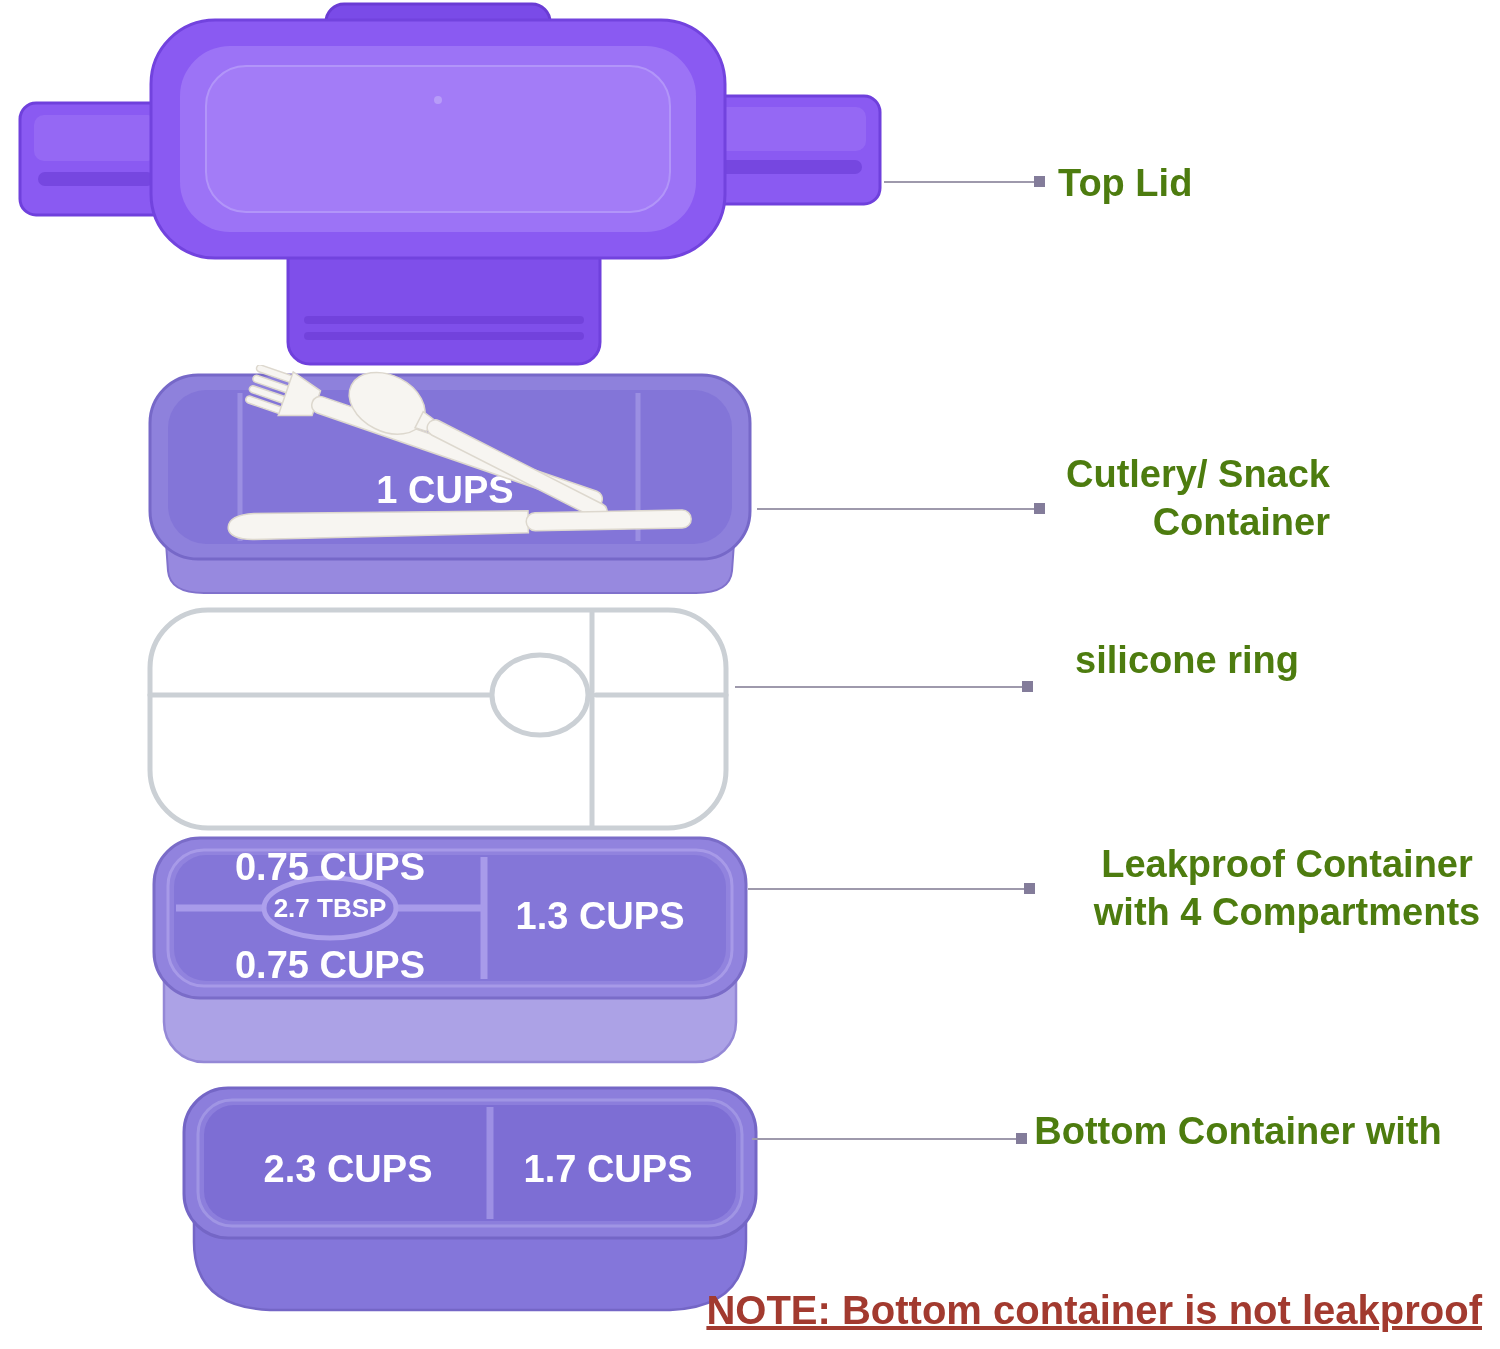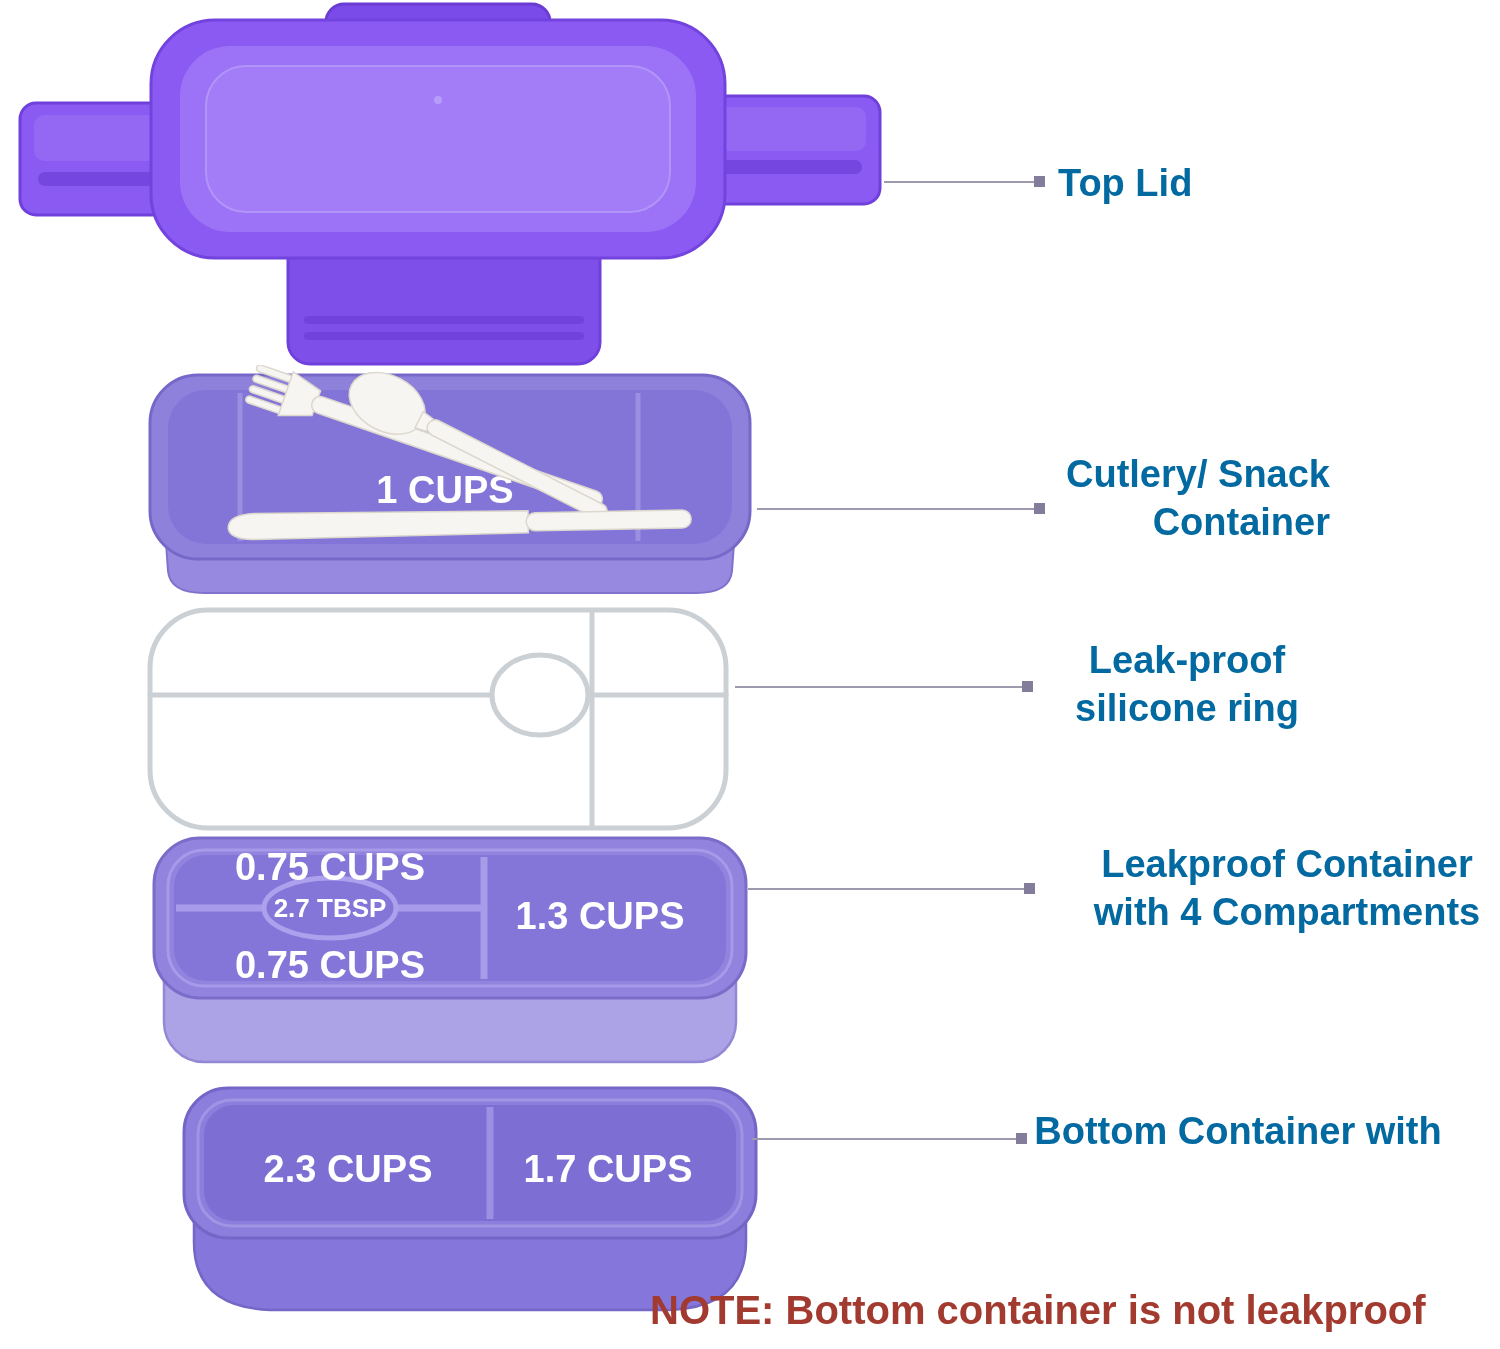--- a/index.html
+++ b/index.html
@@ -8,37 +8,37 @@
   .part { position:absolute; }
 
   #lid-svg   { left:8px;   top:0;      width:900px; height:370px; }
   #tray-svg  { left:140px; top:365px;  width:620px; height:235px; }
   #ring-svg  { left:140px; top:600px;  width:600px; height:240px; }
   #four-svg  { left:150px; top:832px;  width:600px; height:240px; }
   #bot-svg   { left:180px; top:1082px; width:580px; height:240px; }
 
   .callout-line { position:absolute; height:0; border-top:2px solid #9E99AC; }
   .callout-dot  { position:absolute; width:11px; height:11px; background:#837C9A; }
-  .callout-label{ position:absolute; color:#0369a1; font-weight:bold; font-size:38px;
+  .callout-label{ position:absolute; color:#4d7c0f; font-weight:bold; font-size:38px;
                   line-height:1.26; text-align:center; }
   .callout-label.single { text-align:left; }
 
   #c0-line{left:884px; top:181px; width:150px;} #c0-dot{left:1034px; top:176px;}
   #c0-label{left:1058px; top:160px; width:320px;}
   #c1-line{left:757px; top:508px; width:277px;} #c1-dot{left:1034px; top:503px;}
   #c1-label{left:1030px; top:451px; width:300px;text-align:right;}
   #c2-line{left:735px; top:686px; width:287px;} #c2-dot{left:1022px; top:681px;}
   #c2-label{left:1037px; top:637px; width:300px;}
   #c3-line{left:748px; top:888px; width:276px;} #c3-dot{left:1024px; top:883px;}
   #c3-label{left:1072px; top:841px; width:430px;}
   #c4-line{left:752px; top:1138px; width:264px;} #c4-dot{left:1016px; top:1133px;}
   #c4-label{left:1028px; top:1096px; width:420px;margin-top:12px;}
 
-  .note { position:absolute; left:650px; top:1288px; width:832px; text-align:left;
-          color:#A23A2F; font-weight:bold; font-size:40px; }
+  .note { position:absolute; left:650px; top:1288px; width:832px; text-align:right;
+          color:#A23A2F; font-weight:bold; font-size:40px;text-decoration:underline; }
 
   text.cap  { fill:#ffffff; font-weight:bold; font-size:38px;
               font-family:"Liberation Sans", sans-serif; text-anchor:middle; }
   text.cap-sm { fill:#ffffff; font-weight:bold; font-size:26px;
               font-family:"Liberation Sans", sans-serif; text-anchor:middle; }
 </style>
 </head>
 <body>
 
 <div class="canvas">
@@ -146,21 +146,20 @@
   <div class="callout-line" id="c1-line"></div>
   <div class="callout-dot" id="c1-dot"></div>
   <div class="callout-label" id="c1-label">
     <div>Cutlery/ Snack</div>
     <div>Container</div>
   </div>
 
   <div class="callout-line" id="c2-line"></div>
   <div class="callout-dot" id="c2-dot"></div>
   <div class="callout-label" id="c2-label">
-    <div>Leak-proof</div>
     <div>silicone ring</div>
   </div>
 
   <div class="callout-line" id="c3-line"></div>
   <div class="callout-dot" id="c3-dot"></div>
   <div class="callout-label" id="c3-label">
     <div>Leakproof Container</div>
     <div>with 4 Compartments</div>
   </div>
 

